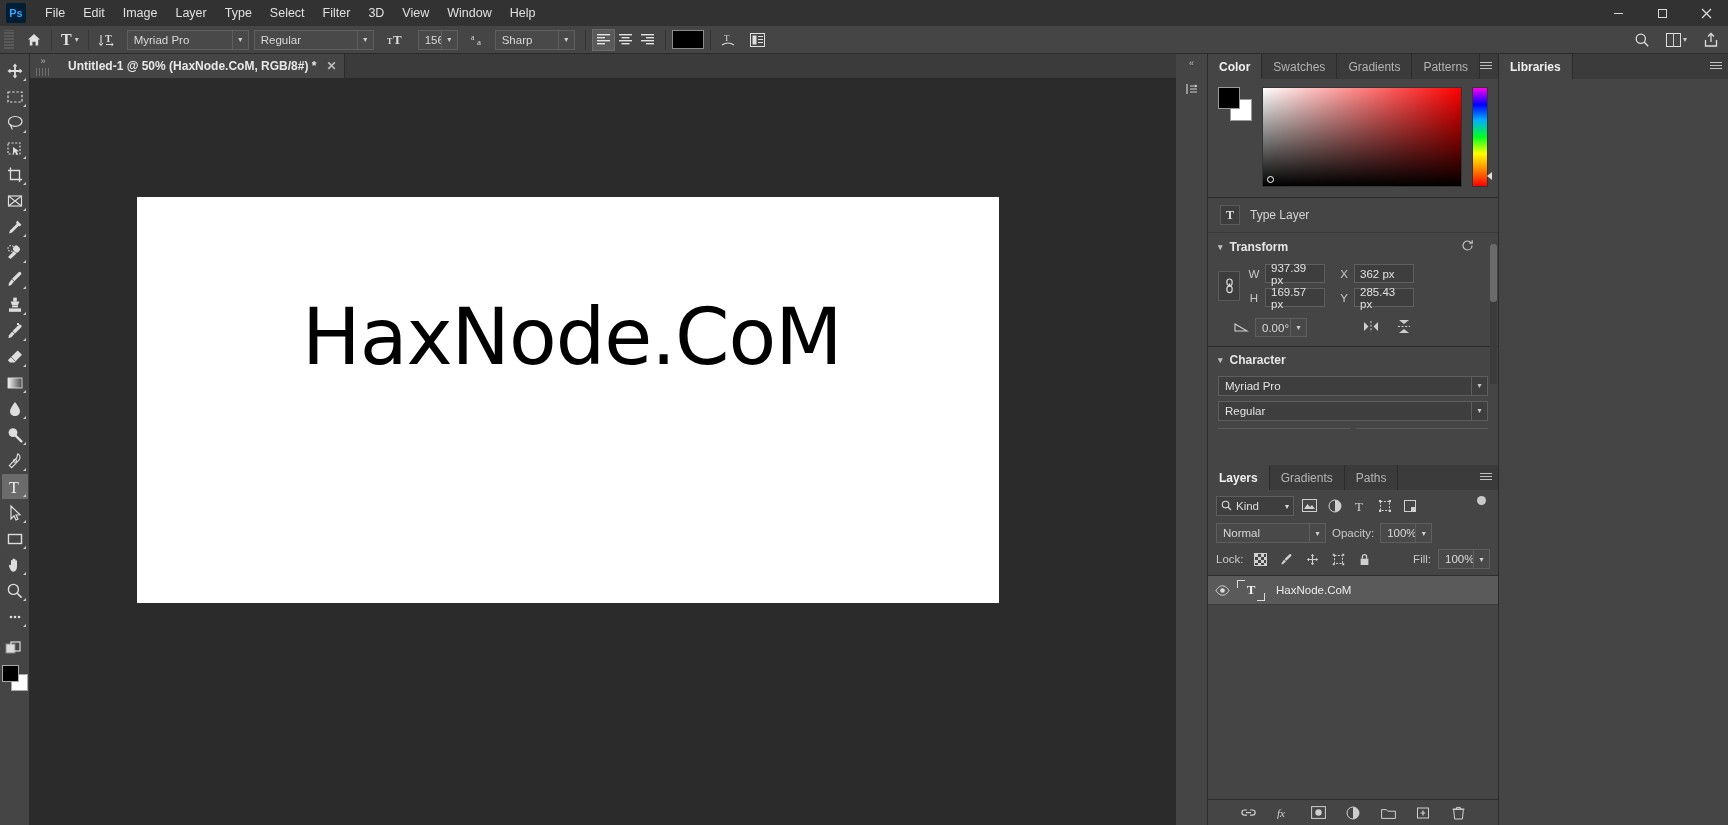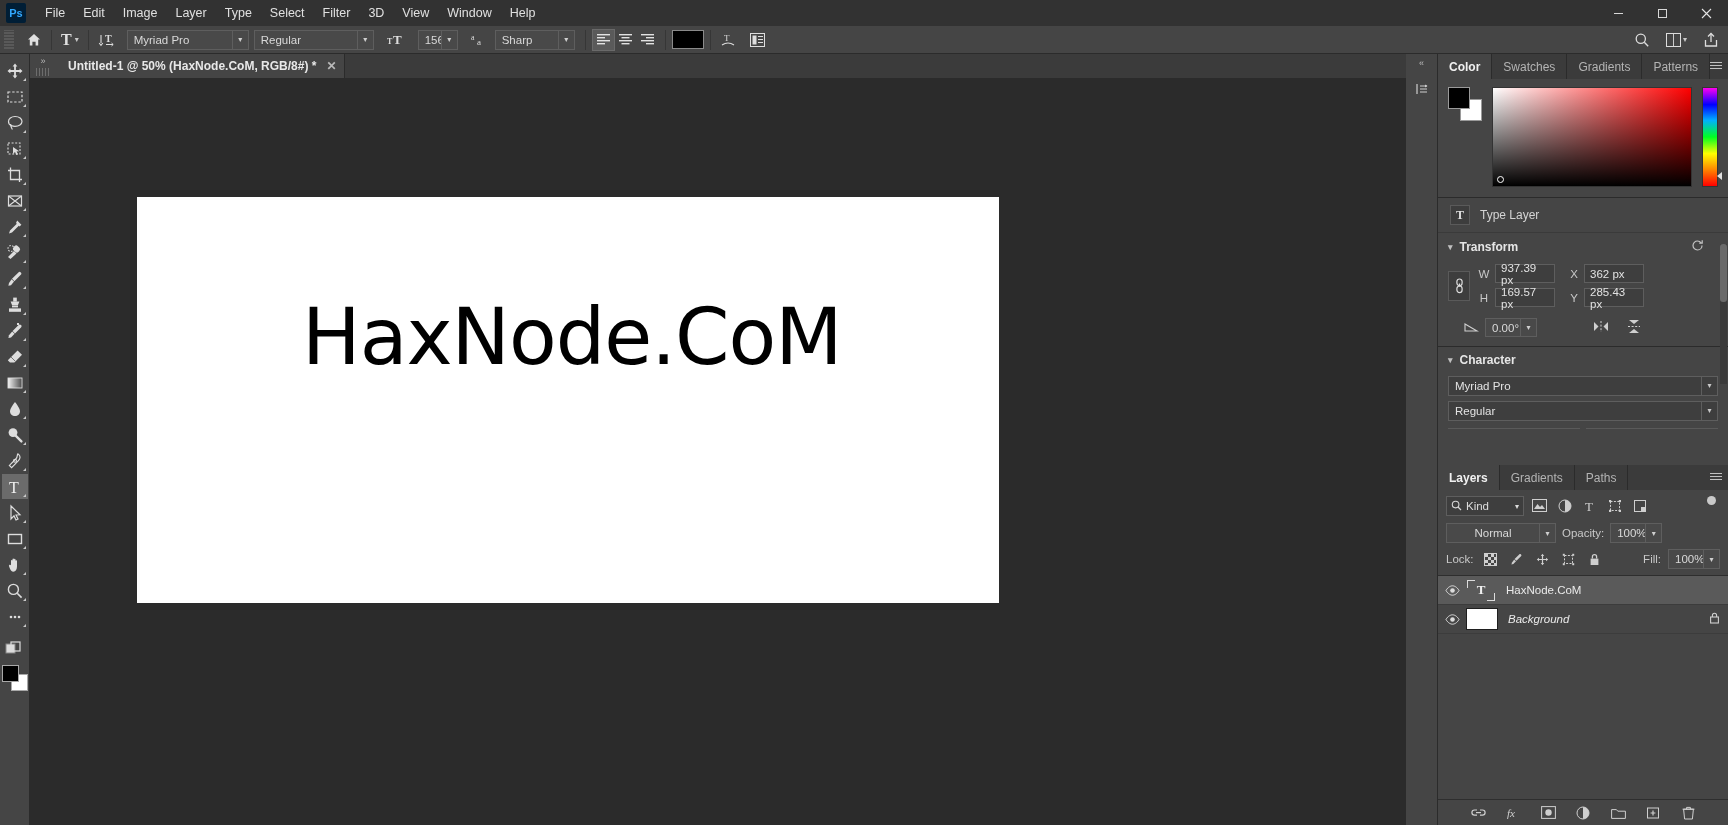--- a/index.html
+++ b/index.html
@@ -227,21 +227,21 @@
   
   .filterrow { display:flex; align-items:flex-start; gap:6px; padding:6px 8px 5px 8px; }
   .kindbox {
     height:20px; width:78px; background:#3e3e3e; border:1px solid #5e5e5e; display:flex;
     align-items:center; gap:4px; padding:0 4px; font-size:11.5px; color:#dcdcdc;
   }
   .kindbox .a { margin-left:auto; font-size:8px; }
   .fi { width:19px;height:19px; display:flex;align-items:center;justify-content:center; color:#cfcfcf; }
   .toggle-dot { width:9px;height:9px;border-radius:50%; background:#c9c9c9; margin-left:auto; margin-right:4px; }
   .blendrow { display:flex; align-items:center; gap:6px; padding:2px 8px 4px 8px; }
-  .blendbox { height:20px; width:110px;text-align:center; }
+  .blendbox { height:20px; width:110px; }
   .lockrow { display:flex; align-items:center; gap:7px; padding:2px 8px 6px 8px; font-size:11.5px; color:#c8c8c8; }
   .layerlist { border-top:1px solid #2e2e2e; }
   .layerrow {
     height:29px; display:flex; align-items:center; gap:0; border-bottom:1px solid #3c3c3c;
     background:#454545; padding-right:8px;
   }
   .layerrow.selected { background:#5a5a5a; }
   .eye { width:28px; display:flex; align-items:center; justify-content:center; color:#d8d8d8; }
   .thumb-t {
     width:30px; height:23px; display:flex; align-items:center; justify-content:center;
@@ -871,36 +871,20 @@
             <div class="layerrow selected">
               <span class="eye">
                 <svg width="15" height="11" viewBox="0 0 15 11">
                     <path d="M1 5.5 C3 1.8 6 0.8 7.5 0.8 C9 0.8 12 1.8 14 5.5 C12 9.2 9 10.2 7.5 10.2 C6 10.2 3 9.2 1 5.5 Z" fill="none" stroke="#dcdcdc" stroke-width="1"></path>
                     <circle cx="7.5" cy="5.5" r="2.3" fill="#dcdcdc"></circle>
                   </svg>
               </span>
               <span class="thumb-t">T</span>
               <span class="layername">HaxNode.CoM</span>
             </div>
-            <div class="layerrow">
-              <span class="eye">
-                <svg width="15" height="11" viewBox="0 0 15 11">
-                    <path d="M1 5.5 C3 1.8 6 0.8 7.5 0.8 C9 0.8 12 1.8 14 5.5 C12 9.2 9 10.2 7.5 10.2 C6 10.2 3 9.2 1 5.5 Z" fill="none" stroke="#dcdcdc" stroke-width="1"></path>
-                    <circle cx="7.5" cy="5.5" r="2.3" fill="#dcdcdc"></circle>
-                  </svg>
-              </span>
-              <span class="thumb-white"></span>
-              <span class="layername italic">Background</span>
-              <span class="lock-ic">
-                <svg width="11" height="12" viewBox="0 0 11 12">
-                    <rect x="1.6" y="5" width="7.8" height="6" fill="none" stroke="#cfcfcf" stroke-width="1.1"></rect>
-                    <path d="M3.4 5 V3.4 a2.1 2.1 0 0 1 4.2 0 V5" fill="none" stroke="#cfcfcf" stroke-width="1.1"></path>
-                  </svg>
-              </span>
-            </div>
           </div>
           <div class="flexfill"></div>
           <div class="layerfooter">
             <span class="lf">
               <svg width="15" height="12" viewBox="0 0 15 12">
                   <path d="M6 3 H3.5 a2.6 2.6 0 0 0 0 5.2 H6" fill="none" stroke="#cfcfcf" stroke-width="1.2"></path>
                   <path d="M9 3 H11.5 a2.6 2.6 0 0 1 0 5.2 H9" fill="none" stroke="#cfcfcf" stroke-width="1.2"></path>
                   <path d="M5 5.6 H10" stroke="#cfcfcf" stroke-width="1.2"></path>
                 </svg>
             </span>
@@ -936,15 +920,24 @@
               <svg width="13" height="14" viewBox="0 0 13 14">
                   <path d="M1.6 3.2 H11.4 L10.4 13 H2.6 Z" fill="none" stroke="#cfcfcf"></path>
                   <path d="M0.6 3.2 H12.4" stroke="#cfcfcf" stroke-width="1.1"></path>
                   <path d="M4.6 3.2 V1.4 H8.4 V3.2" fill="none" stroke="#cfcfcf"></path>
                 </svg>
             </span>
           </div>
         </div>
       </div>
 
+      <div class="panelcol2">
+        <div class="paneltabs">
+          <div class="ptab active">Libraries</div>
+          <div class="ptab-menu">
+              <span class="hamb"></span>
+            </div>
+        </div>
+        <div class="pbody flexfill"></div>
+      </div>
     </div>
   </div>
 </div>
 
 </body></html>

